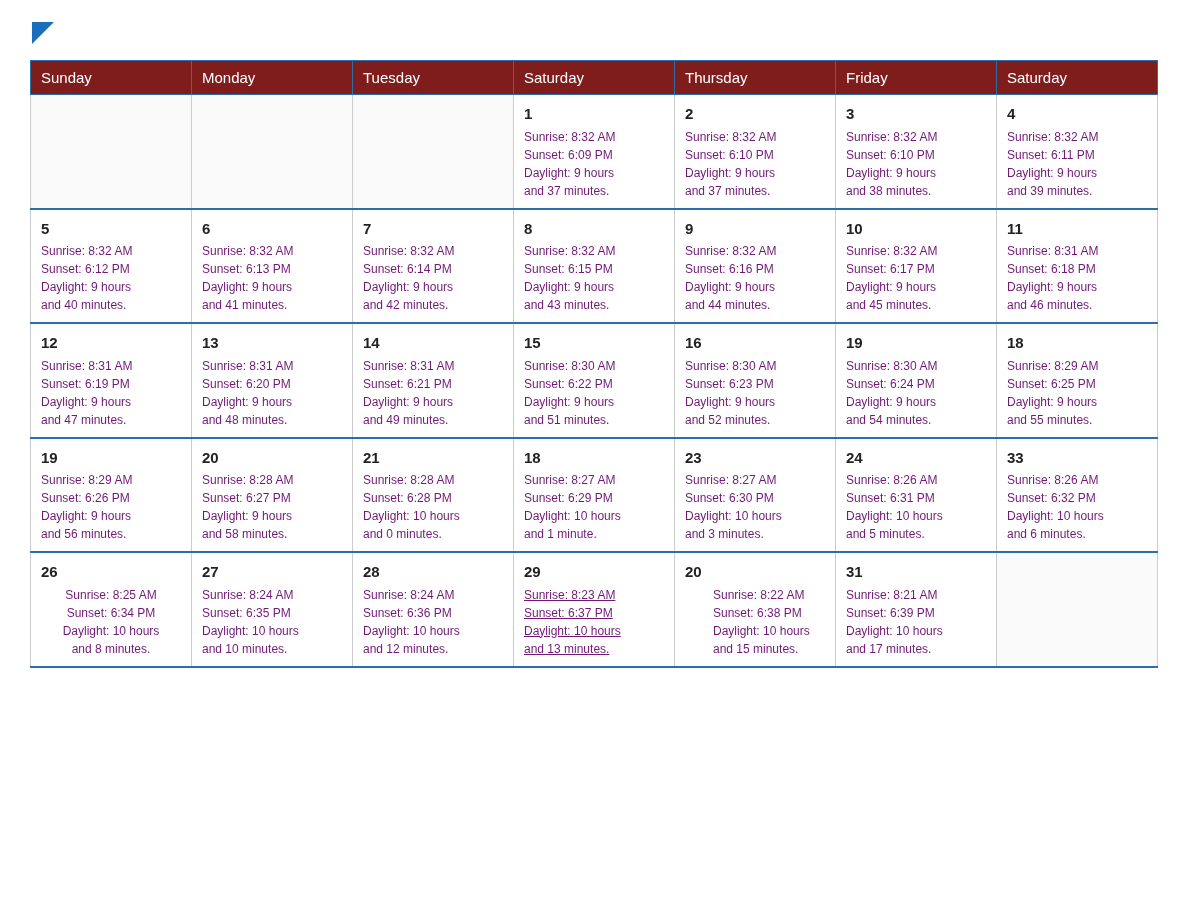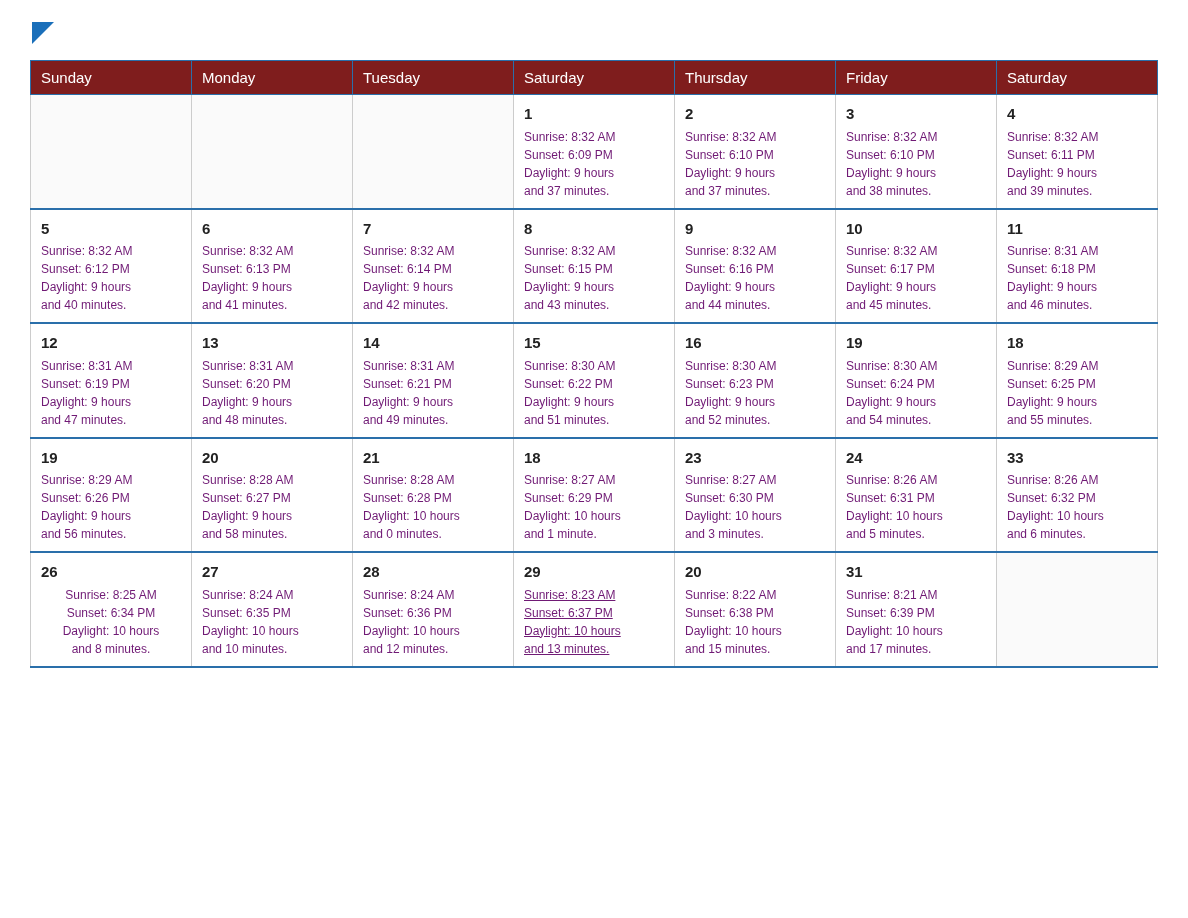--- a/index.html
+++ b/index.html
@@ -335,21 +335,21 @@
         </td>
         <td>
           <span class="day-num">29</span>
           <div class="day-info" style="white-space: pre-line; text-decoration: underline;">Sunrise: 8:23 AM
 Sunset: 6:37 PM
 Daylight: 10 hours
 and 13 minutes.</div>
         </td>
         <td>
           <span class="day-num">20</span>
-          <div class="day-info" style="white-space: pre-line;">Sunrise: 8:22 AM
+          <div class="day-info" style="white-space: pre-line; margin-left: 28px;">Sunrise: 8:22 AM
 Sunset: 6:38 PM
 Daylight: 10 hours
 and 15 minutes.</div>
         </td>
         <td>
           <span class="day-num">31</span>
           <div class="day-info" style="white-space: pre-line;">Sunrise: 8:21 AM
 Sunset: 6:39 PM
 Daylight: 10 hours
 and 17 minutes.</div>

